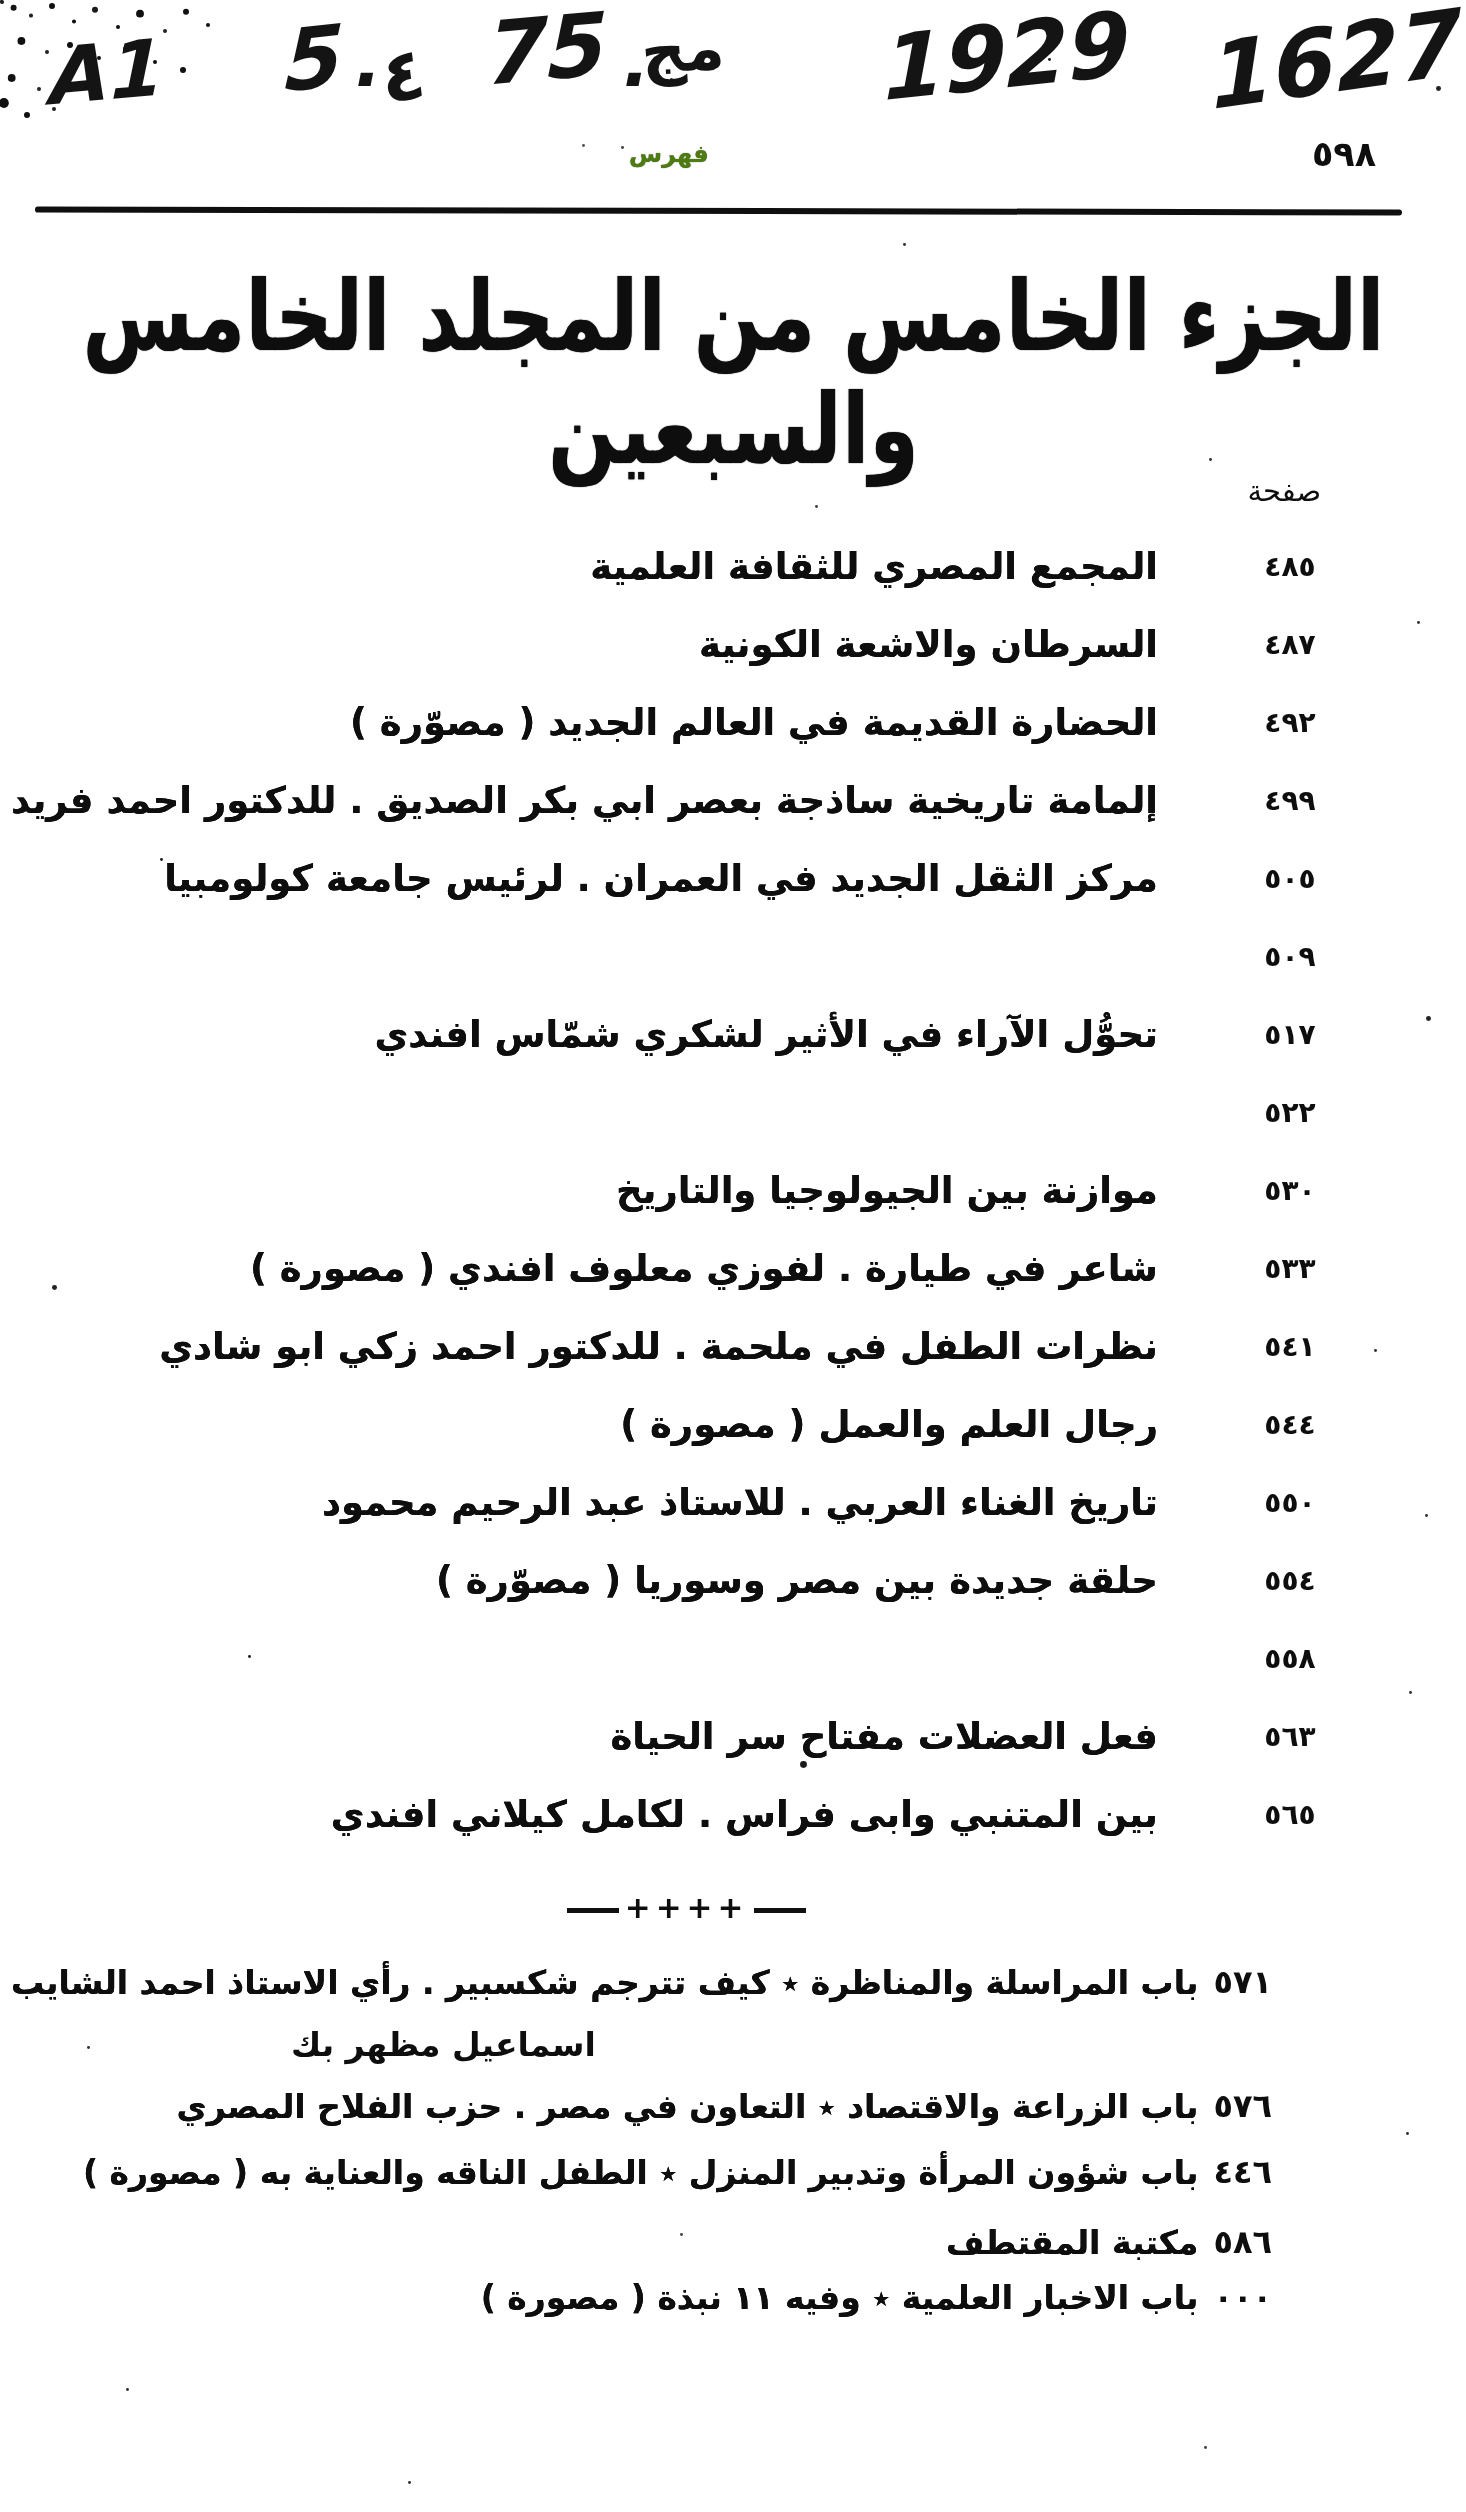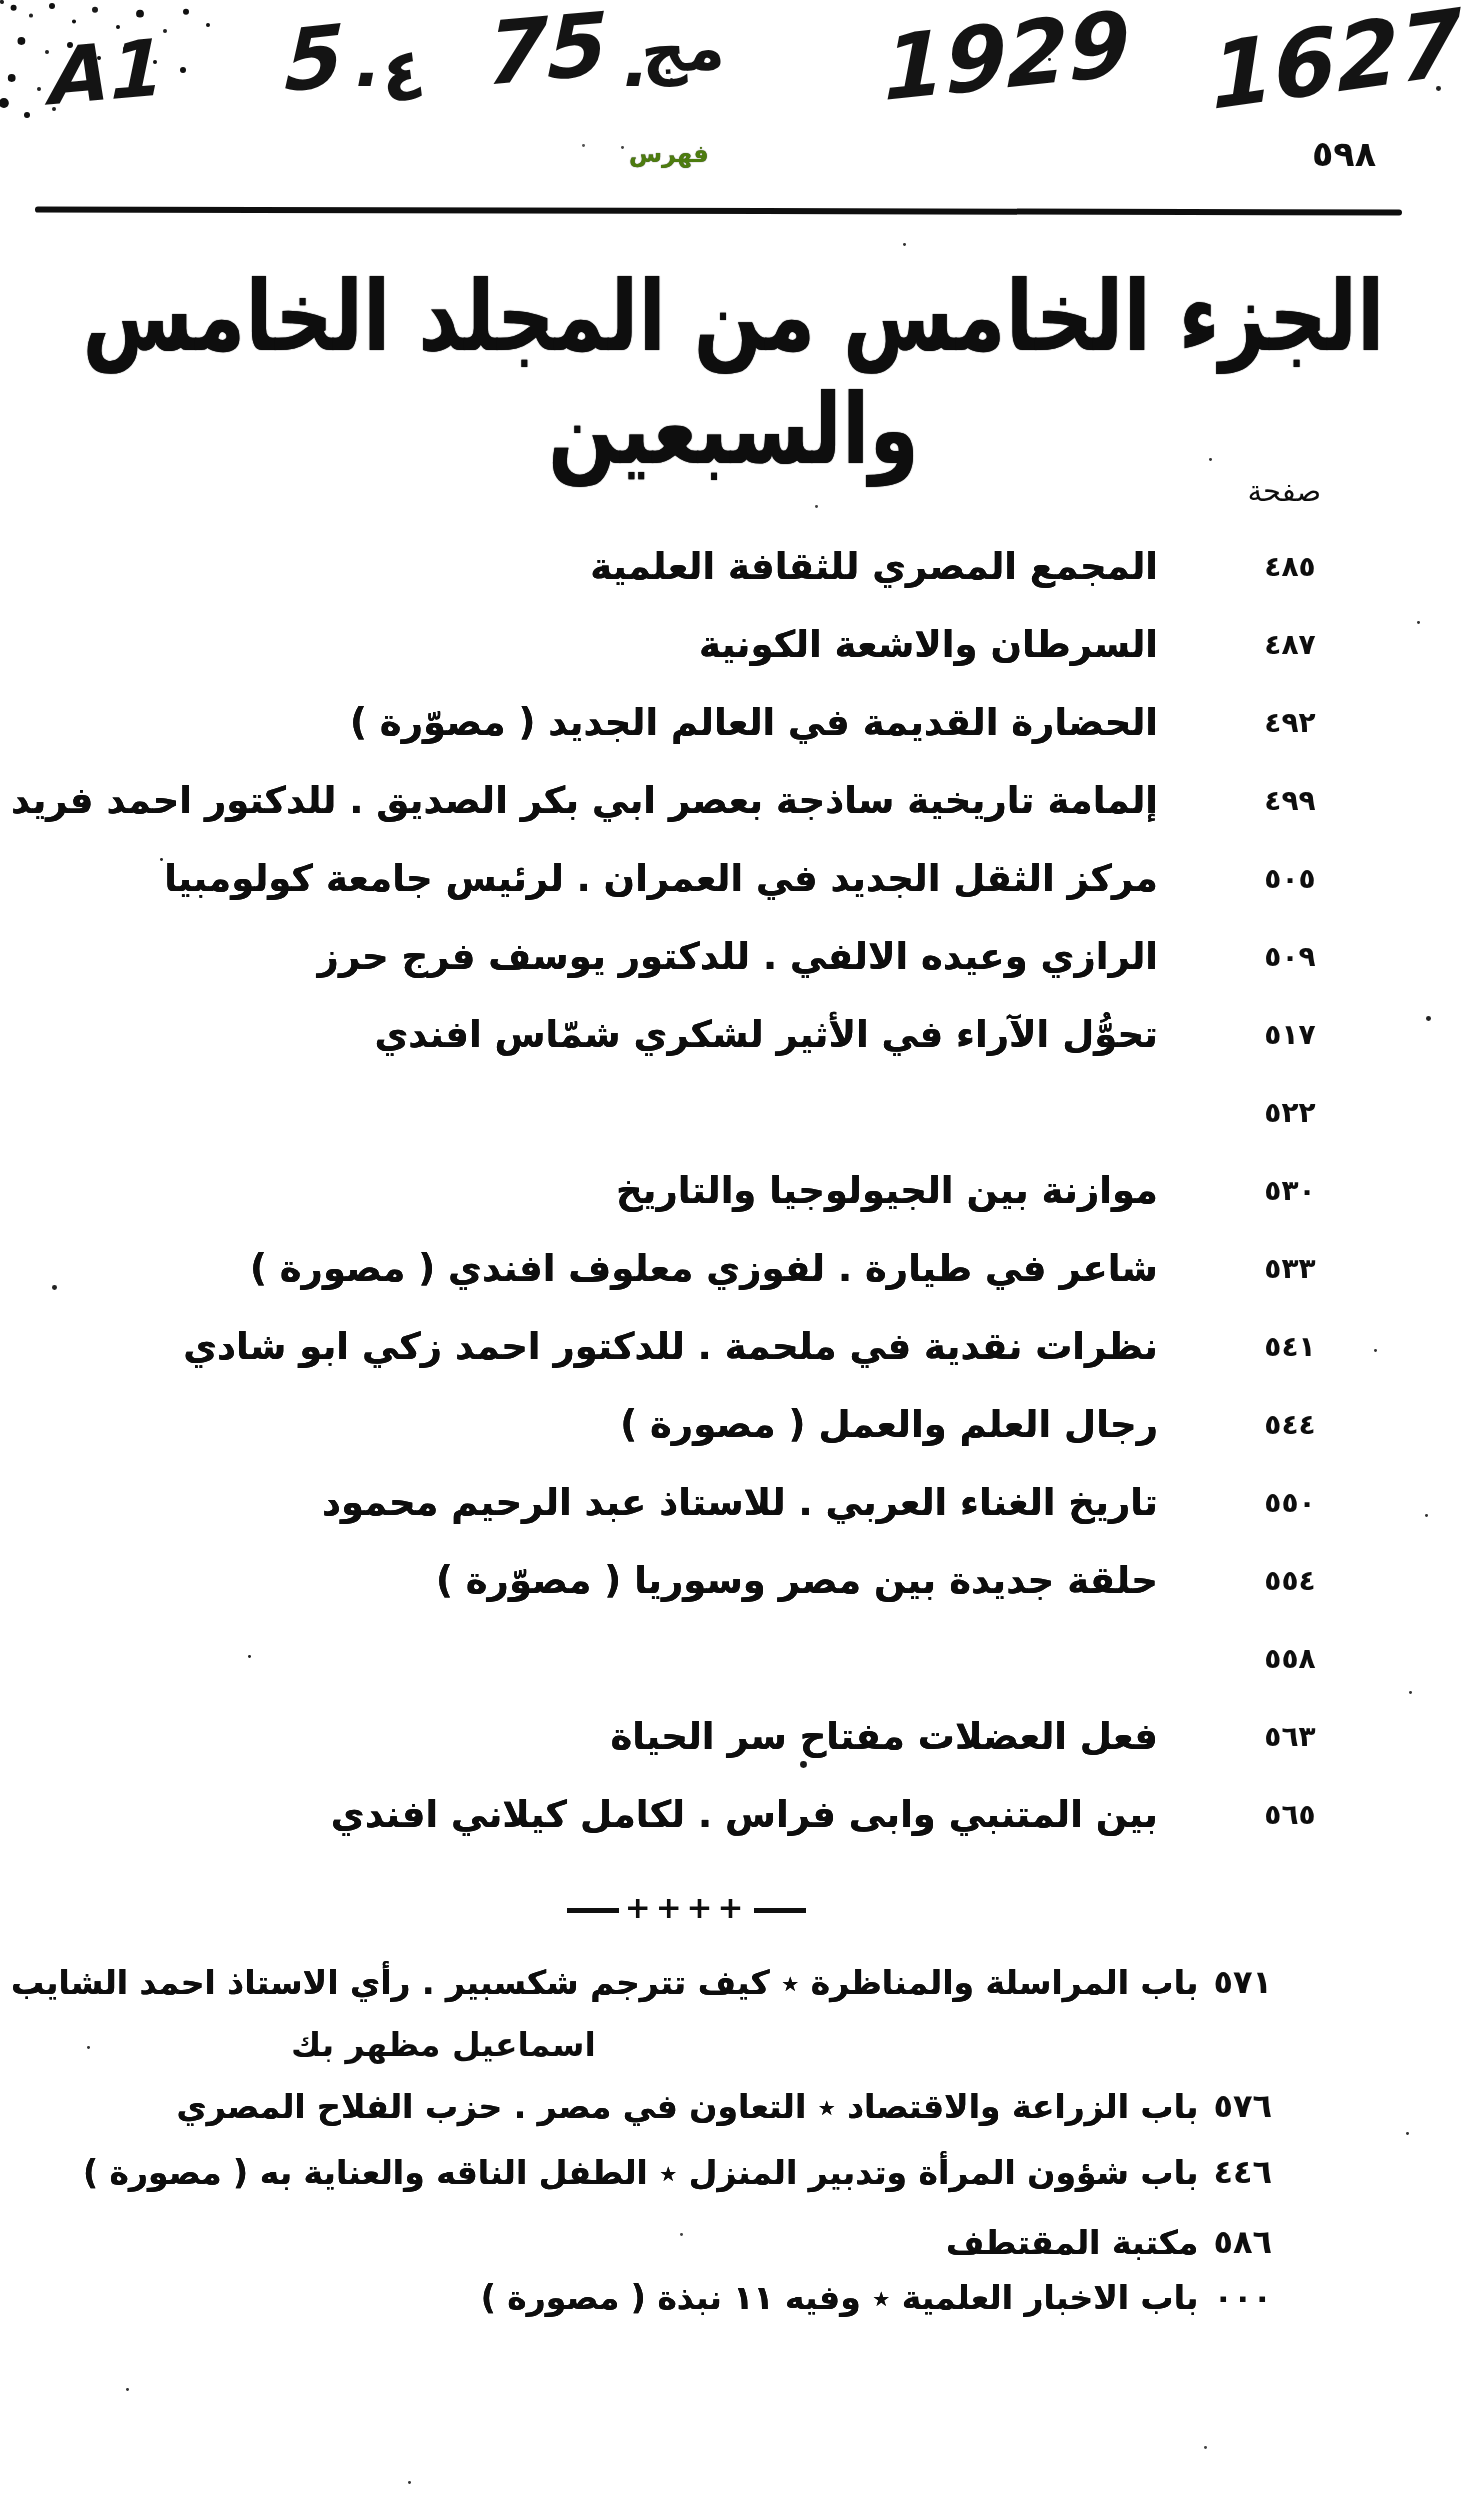--- a/index.html
+++ b/index.html
@@ -123,21 +123,20 @@
     <span class="txt">إلمامة تاريخية ساذجة بعصر ابي بكر الصديق . للدكتور احمد فريد رفاعي</span>
   </div>
 
   <div class="row">
     <span class="num">٥٠٥</span>
     <span class="txt">مركز الثقل الجديد في العمران . لرئيس جامعة كولومبيا</span>
   </div>
 
   <div class="row">
     <span class="num">٥٠٩</span>
-    <span class="txt">الرازي وعيده الالفي . للدكتور يوسف فرج حرز</span>
   </div>
 
   <div class="row">
     <span class="num">٥١٧</span>
     <span class="txt">تحوُّل الآراء في الأثير لشكري شمّاس افندي</span>
   </div>
 
   <div class="row">
     <span class="num">٥٢٢</span>
   </div>
@@ -147,21 +146,21 @@
     <span class="txt">موازنة بين الجيولوجيا والتاريخ</span>
   </div>
 
   <div class="row">
     <span class="num">٥٣٣</span>
     <span class="txt">شاعر في طيارة . لفوزي معلوف افندي ( مصورة )</span>
   </div>
 
   <div class="row">
     <span class="num">٥٤١</span>
-    <span class="txt">نظرات نقدية في ملحمة . للدكتور احمد زكي ابو شادي</span>
+    <span class="txt">نظرات الطفل في ملحمة . للدكتور احمد زكي ابو شادي</span>
   </div>
 
   <div class="row">
     <span class="num">٥٤٤</span>
     <span class="txt">رجال العلم والعمل ( مصورة )</span>
   </div>
 
   <div class="row">
     <span class="num">٥٥٠</span>
     <span class="txt">تاريخ الغناء العربي . للاستاذ عبد الرحيم محمود</span>

